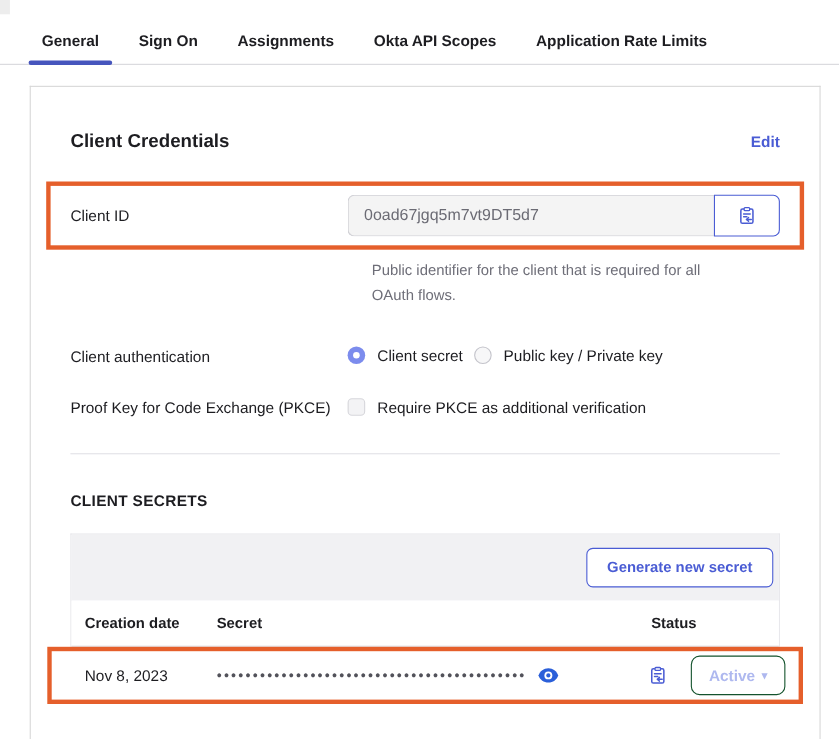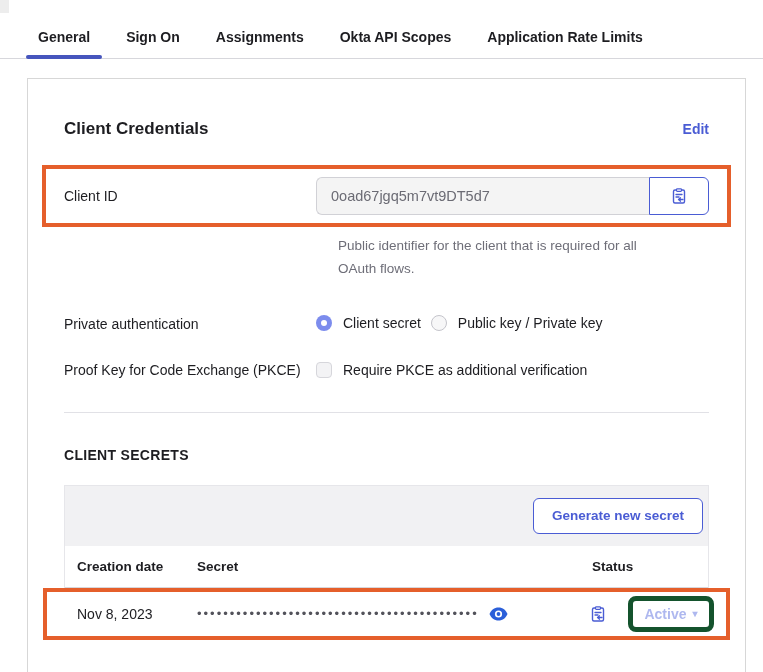--- a/index.html
+++ b/index.html
@@ -137,21 +137,21 @@
   .secret-dots {
     flex: 1; font-size: 13px; letter-spacing: 2px; color: #52525a;
     white-space: nowrap; overflow: hidden;
     display: flex; align-items: center; gap: 10px;
   }
   .dots-text { overflow: hidden; }
   .icon-btn { background: none; border: none; cursor: pointer; padding: 0; display: flex; align-items: center; }
   .clip-cell { width: 60px; display: flex; justify-content: center; }
   .status-btn {
     width: 86px; height: 36px;
-    background: #ffffff; border: 5px solid #14532d; border-radius: 8px;
+    background: #ffffff; border: 1px solid #14532d; border-radius: 8px;
     color: #aeb8ef; font-weight: 700; font-size: 14px;
     font-family: "Liberation Sans", sans-serif;
     display: flex; align-items: center; justify-content: center; gap: 6px;
     cursor: pointer;
   }
   .status-caret { font-size: 10px; }
 </style>
 </head>
 <body>
 
@@ -188,21 +188,21 @@
               </svg>
             </span>
           </button>
         </div>
       </div>
     </div>
 
     <p class="help-text">Public identifier for the client that is required for all OAuth flows.</p>
 
     <div class="auth-row">
-      <div class="field-label" style="padding-top:1px">Private authentication</div>
+      <div class="field-label" style="padding-top:1px">Client authentication</div>
       <div class="auth-options">
         <label class="opt">
           <span class="radio checked"></span>
           <span>Client secret</span>
         </label>
         <label class="opt">
           <span class="radio"></span>
           <span>Public key / Private key</span>
         </label>
       </div>

